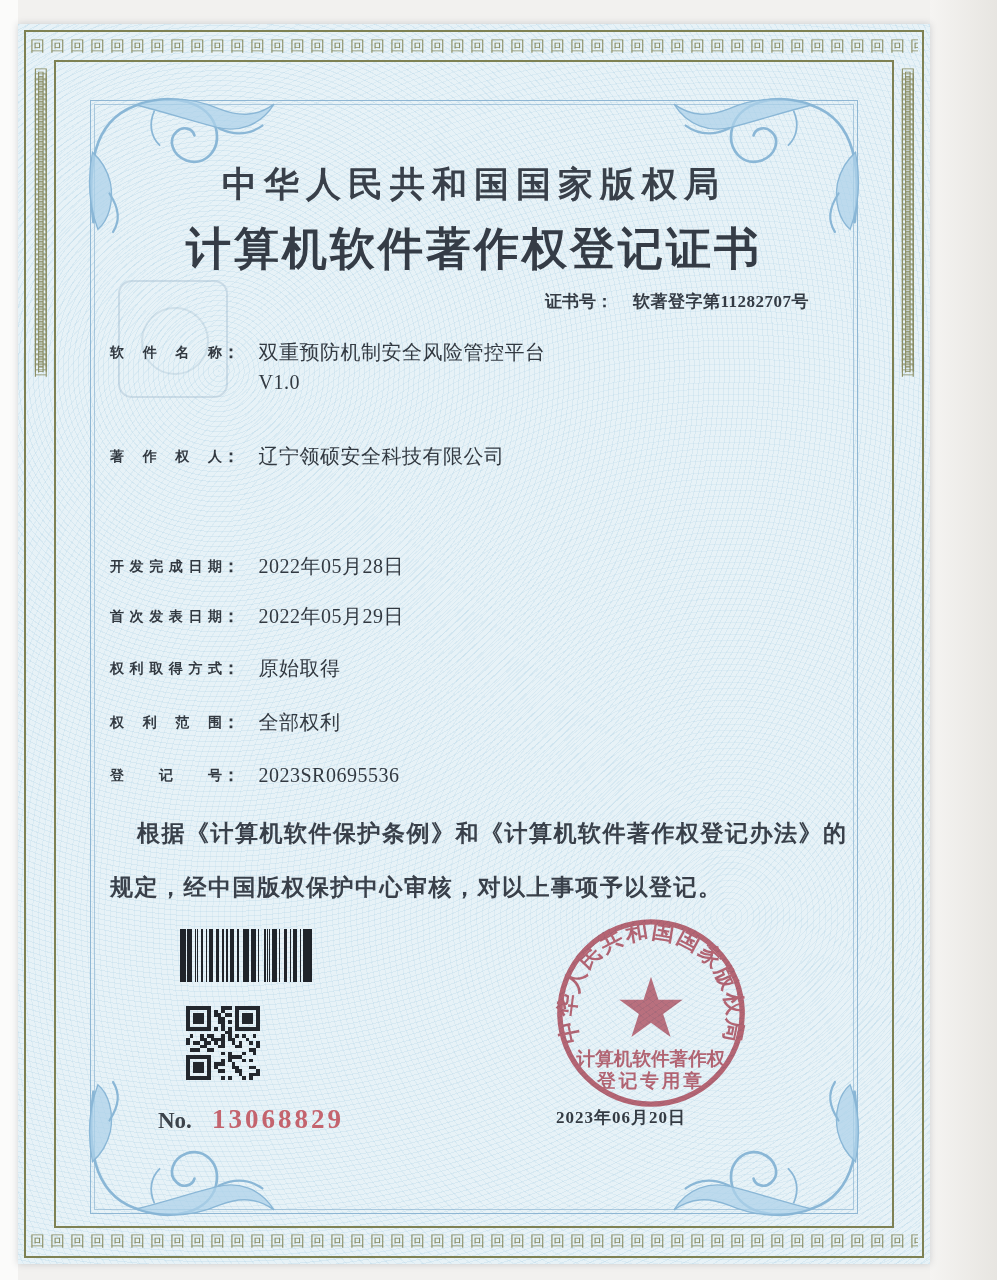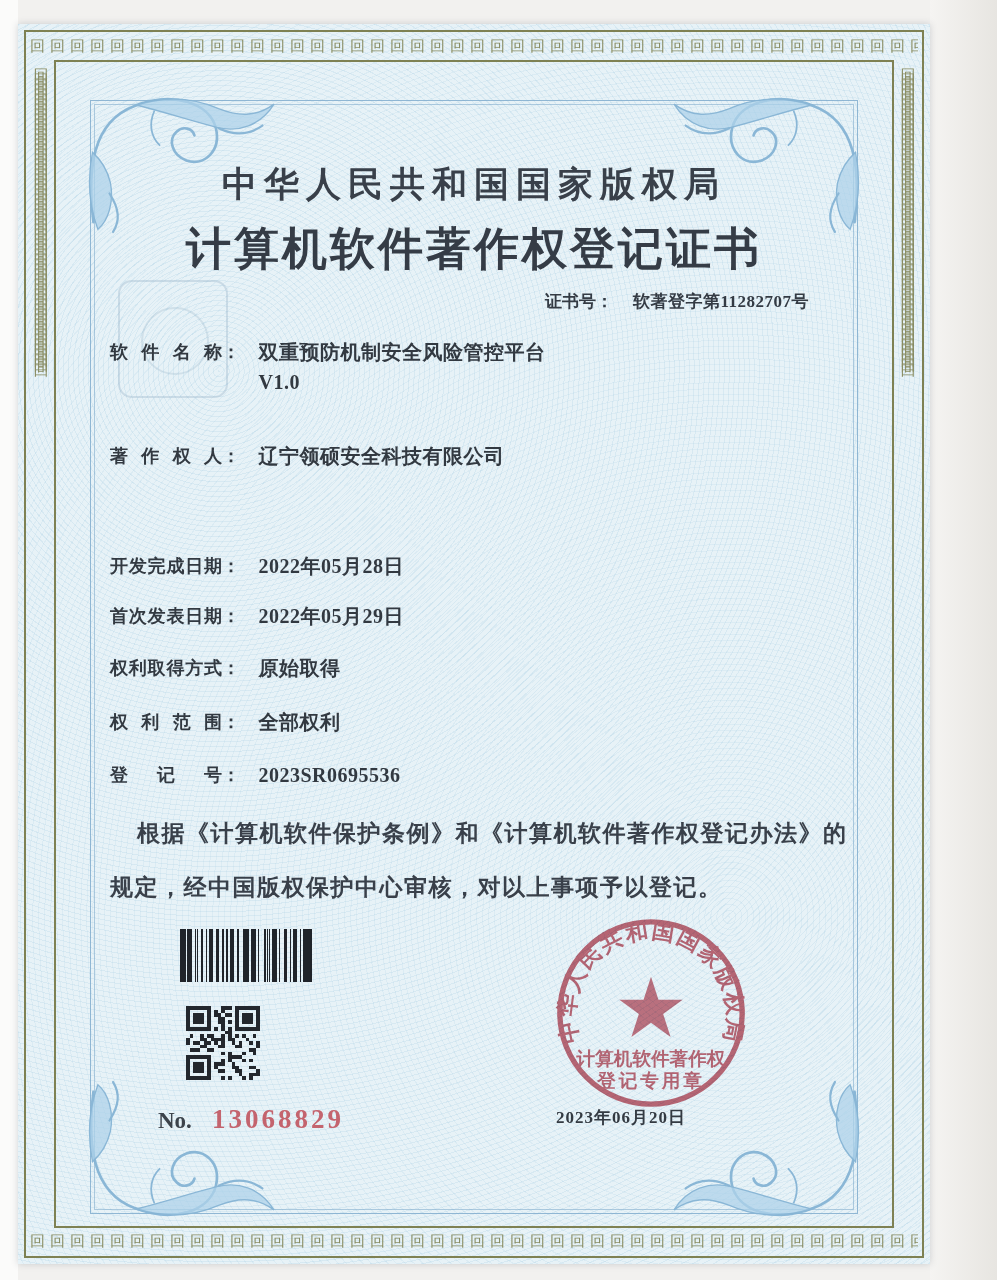--- a/index.html
+++ b/index.html
@@ -46,26 +46,26 @@
   .issuer{position:absolute;left:18px;width:912px;top:161px;text-align:center;
     font-family:"Liberation Serif","DejaVu Serif",serif;font-weight:700;font-size:35px;
     letter-spacing:7px;color:#39404a;}
   .cert-title{position:absolute;left:18px;width:912px;top:219px;text-align:center;
     font-family:"Liberation Serif","DejaVu Serif",serif;font-weight:700;font-size:45px;
     letter-spacing:3px;color:#353c46;}
   .certno{position:absolute;top:290px;right:188px;font-weight:700;font-size:17px;color:#343b44;white-space:nowrap;}
   .certno .v{font-family:"Liberation Serif","DejaVu Serif",serif;margin-left:20px;letter-spacing:.5px;}
   .row{position:absolute;left:110px;white-space:nowrap;color:#323941;}
   .row .lbl{display:inline-block;width:112px;vertical-align:top;
-    font-weight:700;font-size:18px;line-height:30px;
+    font-weight:700;font-size:14px;line-height:30px;
     text-align:justify;text-align-last:justify;}
   .row .colon{display:inline-block;vertical-align:top;font-weight:700;font-size:18px;line-height:30px;}
   .row .val{display:inline-block;vertical-align:top;margin-left:14px;
     font-family:"Liberation Serif","DejaVu Serif",serif;
-    font-weight:700;font-size:20px;line-height:30px;letter-spacing:.5px;}
+    font-weight:400;font-size:20px;line-height:30px;letter-spacing:.5px;}
   .statement{position:absolute;color:#39404a;white-space:nowrap;
     font-family:"Liberation Serif","DejaVu Serif",serif;font-weight:600;font-size:23px;letter-spacing:1.5px;}
   
   .barcode{position:absolute;left:180px;top:929px;width:132px;height:53px;
     background-image:
       repeating-linear-gradient(90deg,#20242a 0 2px,rgba(0,0,0,0) 2px 5px,#20242a 5px 6px,rgba(0,0,0,0) 6px 8px,#20242a 8px 12px,rgba(0,0,0,0) 12px 15px,#20242a 15px 16px,rgba(0,0,0,0) 16px 21px),
       repeating-linear-gradient(90deg,#20242a 0 1px,rgba(0,0,0,0) 1px 7px,#20242a 7px 10px,rgba(0,0,0,0) 10px 17px,#20242a 17px 18px,rgba(0,0,0,0) 18px 29px);}
   .barcode::before,.barcode::after{content:"";position:absolute;top:0;bottom:0;width:6px;background:#20242a;}
   .barcode::before{left:0;} .barcode::after{right:0;}
   .qr{position:absolute;left:186px;top:1006px;width:74px;height:74px;}

